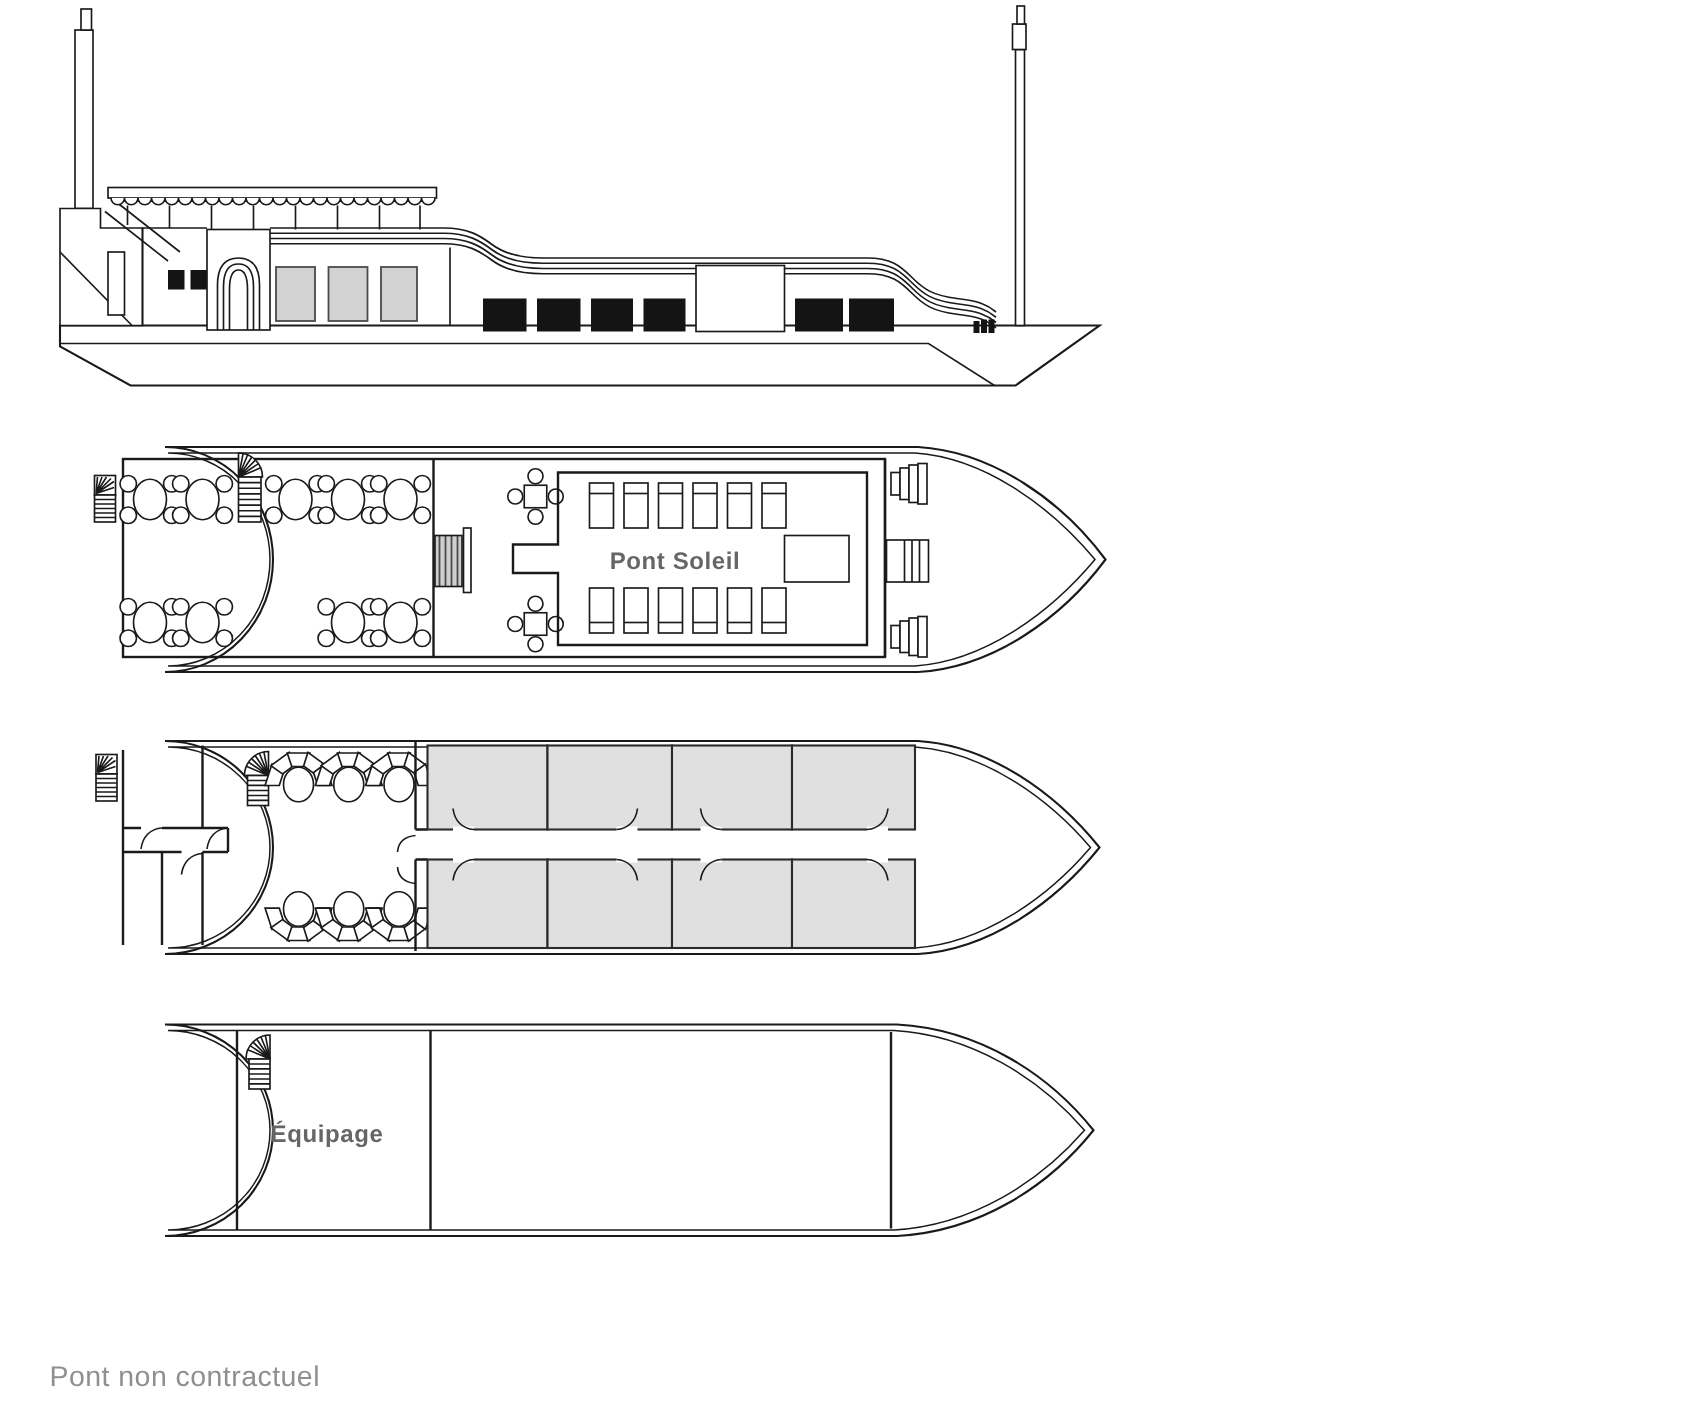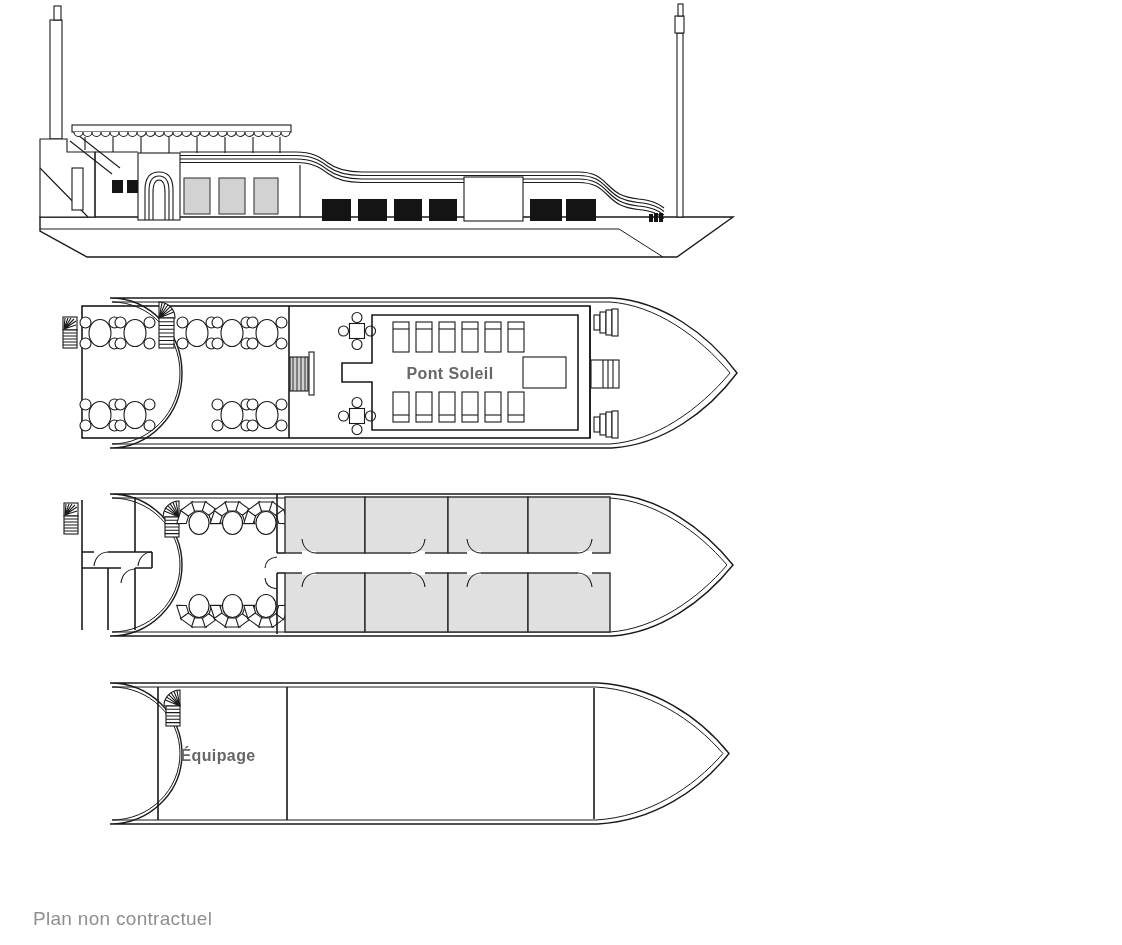--- a/index.html
+++ b/index.html
@@ -291,14 +291,14 @@
       <path class="wall" d="M158,687 V820 M287,687 V820 M594,688 V819"></path>
     </g>
     <g class="lnf">
       <use href="#fan" transform="translate(180,706) scale(-1,1)"></use>
       <use href="#ladder20" transform="translate(166,706)"></use>
     </g>
     <text class="deck-label" x="218" y="761">Équipage</text>
   </g>
 </svg>
 
-<div id="footnote">Plan non contractuel</div>
+<div id="footnote">Pont non contractuel</div>
 </div>
 
 </body></html>

